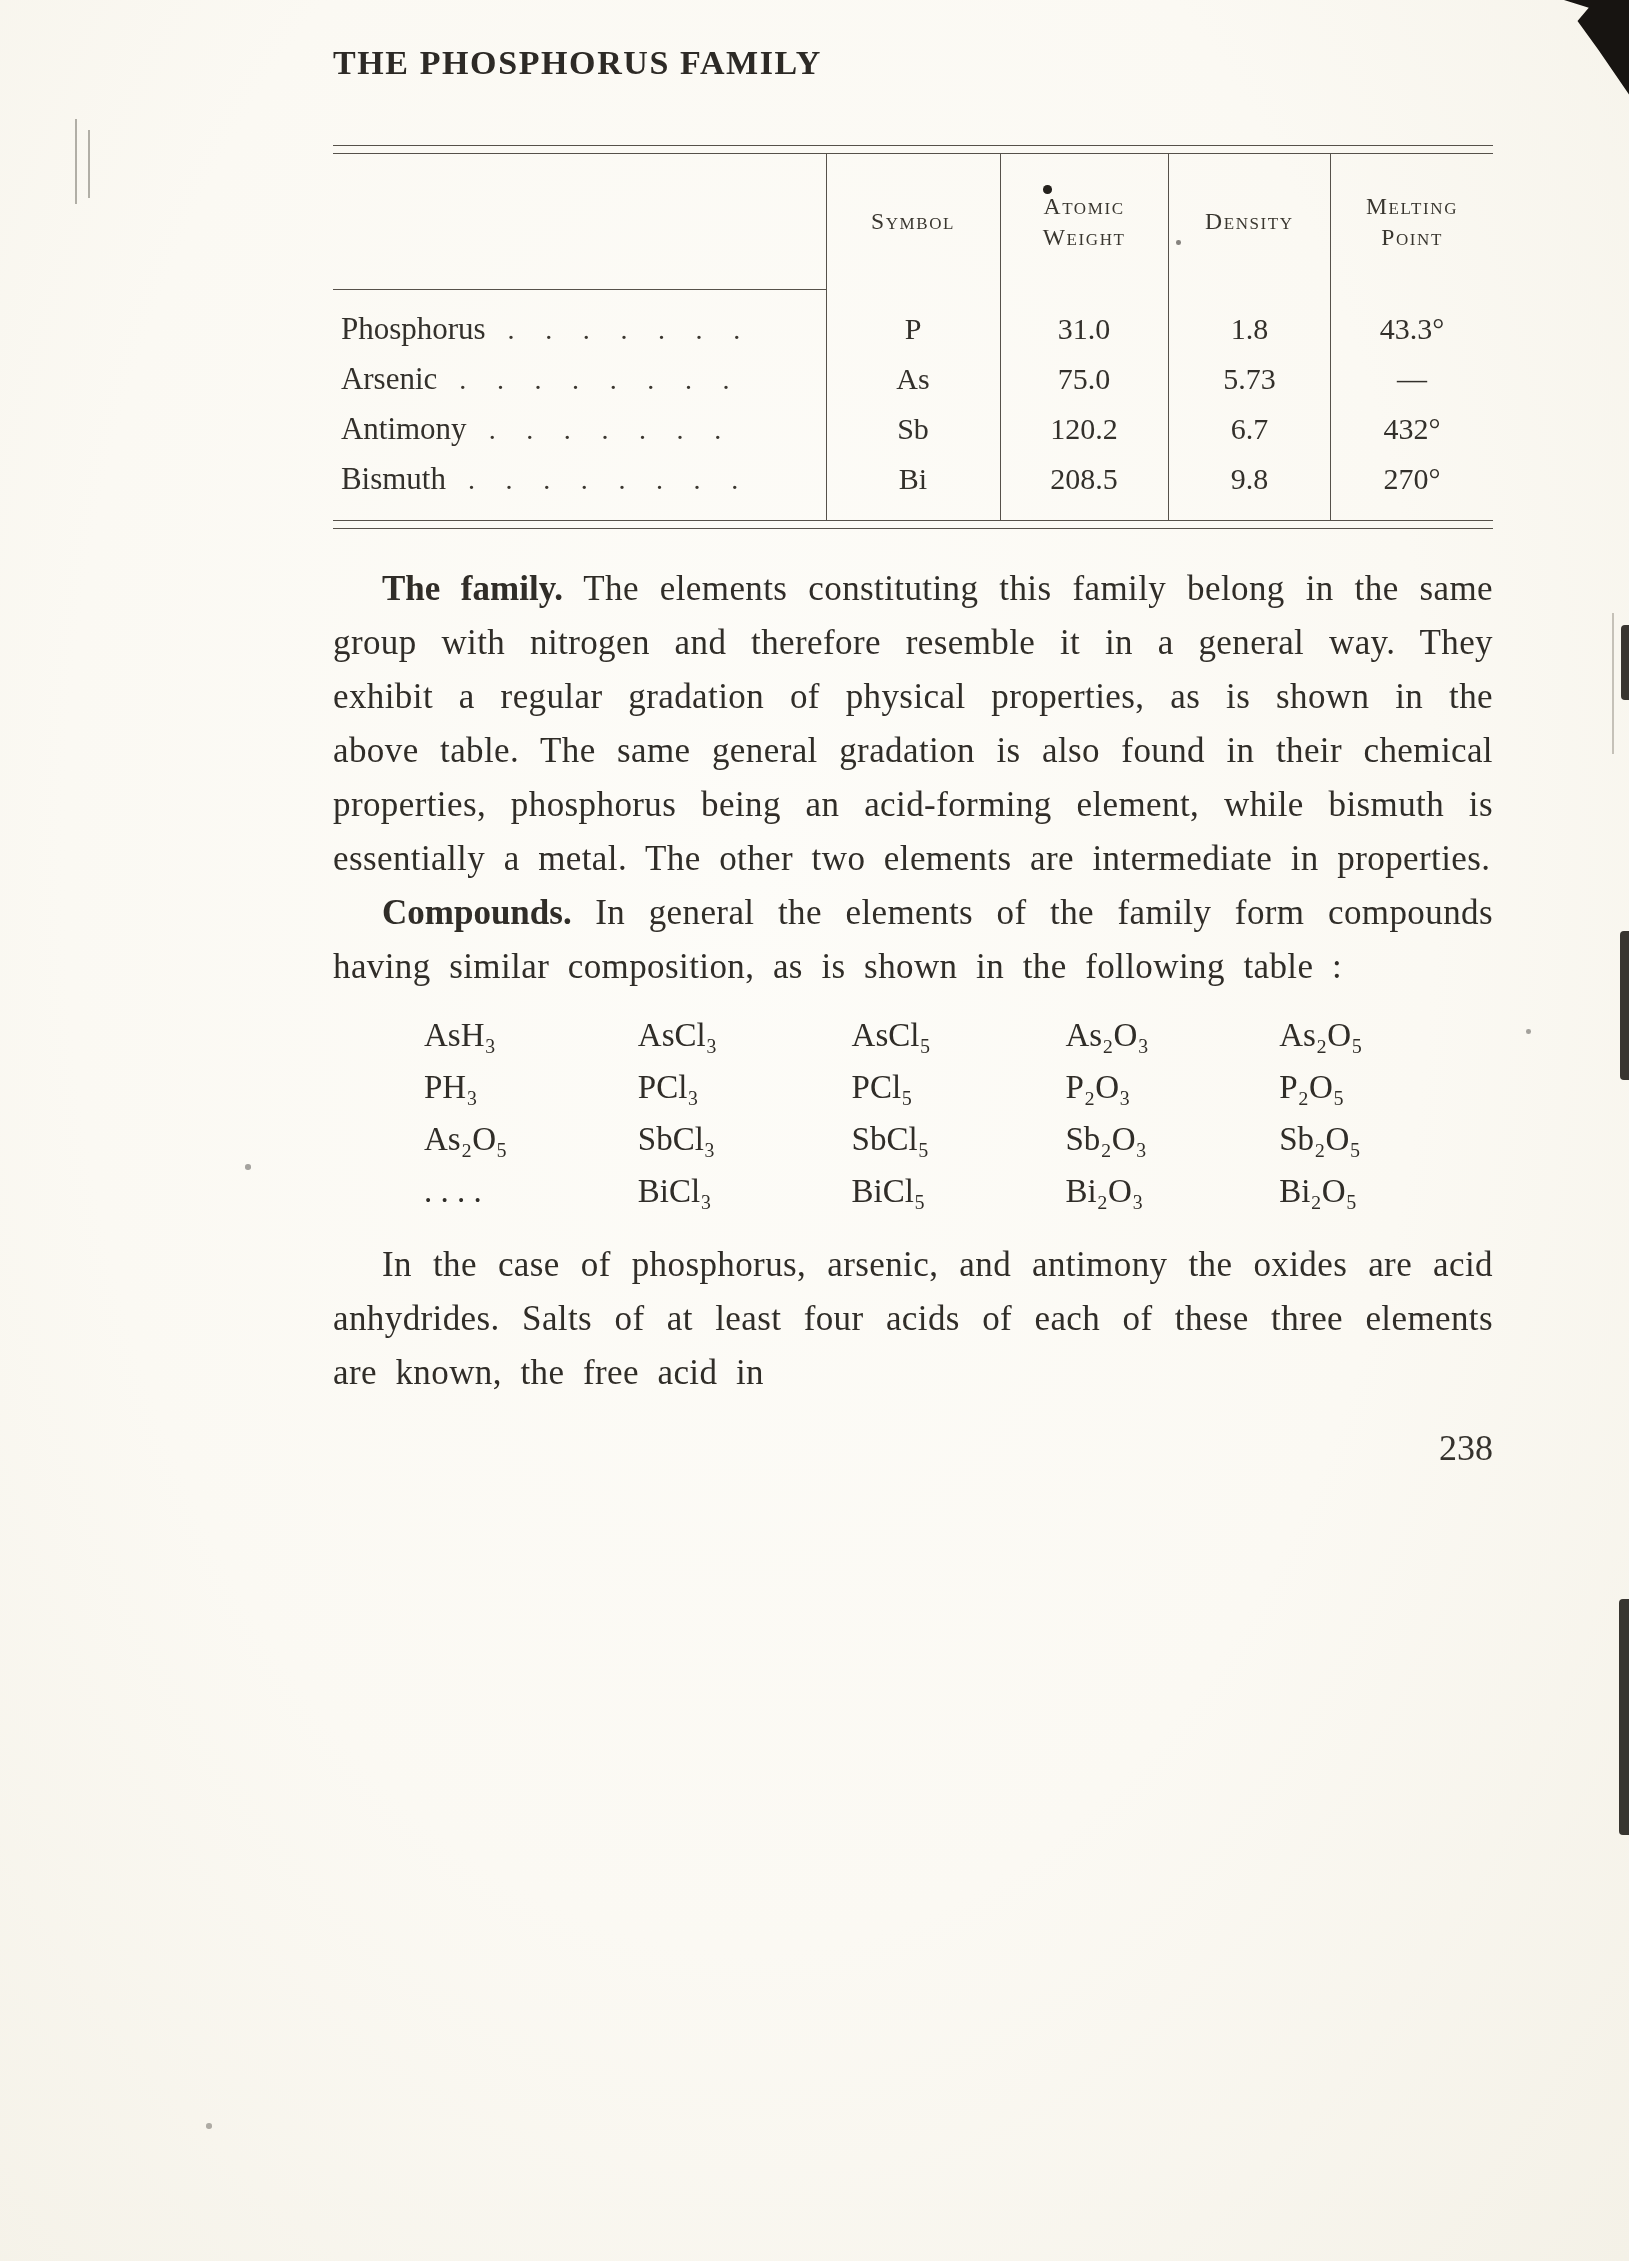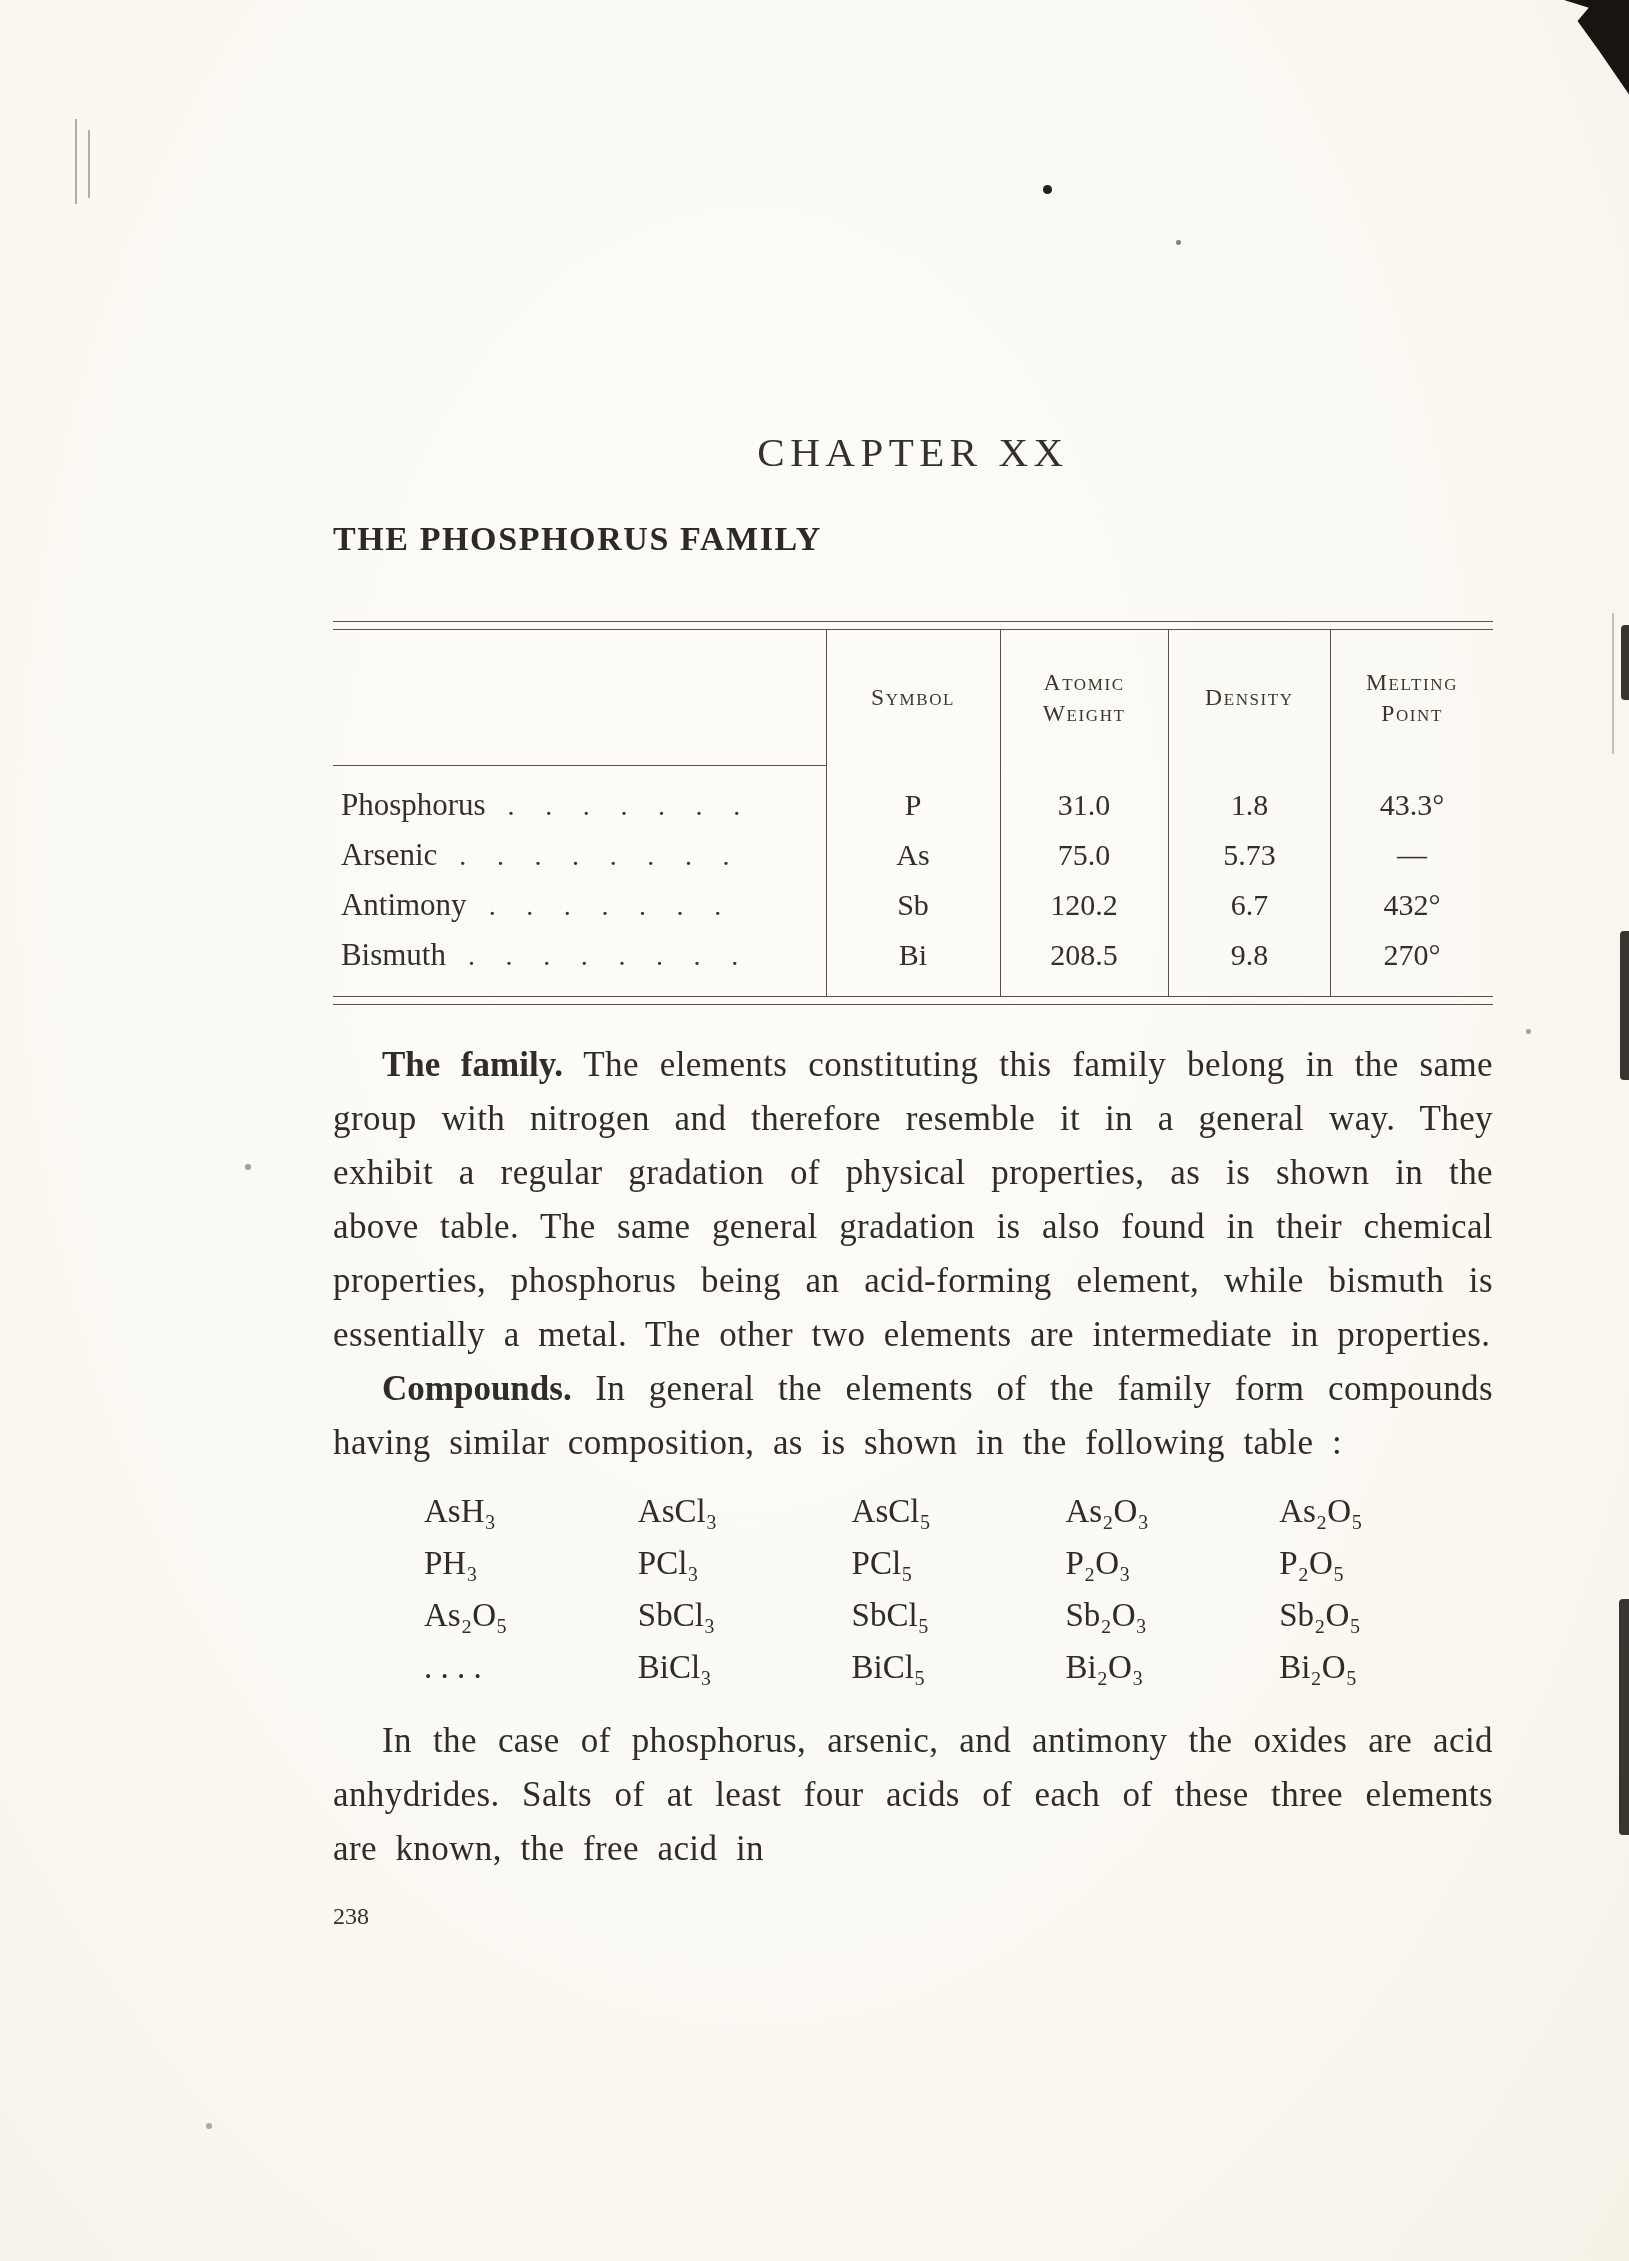--- a/index.html
+++ b/index.html
@@ -122,22 +122,22 @@
     text-align: left;
     vertical-align: middle;
     padding: 0;
     color: #302d28;
   }
 
   .par-closing { margin-top: 20.4px; }
 
   .page-number {
     margin-top: 27px;
-    text-align: left;
-    font-size: 24px;
+    text-align: right;
+    font-size: 36px;
     color: #35322d;
   }
 
   
   .artifact { position: absolute; pointer-events: none; }
   .corner-blob {
     top: 0; right: 0;
     width: 75px; height: 96px;
     background: #171411;
     clip-path: polygon(12% 0, 100% 0, 100% 100%, 58% 52%, 30% 22%, 45% 8%);
@@ -170,21 +170,20 @@
   <div class="artifact left-tick left-tick-1"></div>
   <div class="artifact left-tick left-tick-2"></div>
   <div class="artifact speck speck-1"></div>
   <div class="artifact speck speck-2"></div>
   <div class="artifact speck speck-3"></div>
   <div class="artifact speck speck-4"></div>
   <div class="artifact speck speck-5"></div>
 
   <div class="content">
 
-    <h1 class="chapter-title">CHAPTER XX</h1>
     <h2 class="section-title">THE PHOSPHORUS FAMILY</h2>
 
     <div class="table-block">
       <div class="double-rule"></div>
       <table class="ptable">
         <colgroup>
           <col style="width:42.5%">
             <col style="width:15%">
             <col style="width:14.5%">
             <col style="width:14%">

